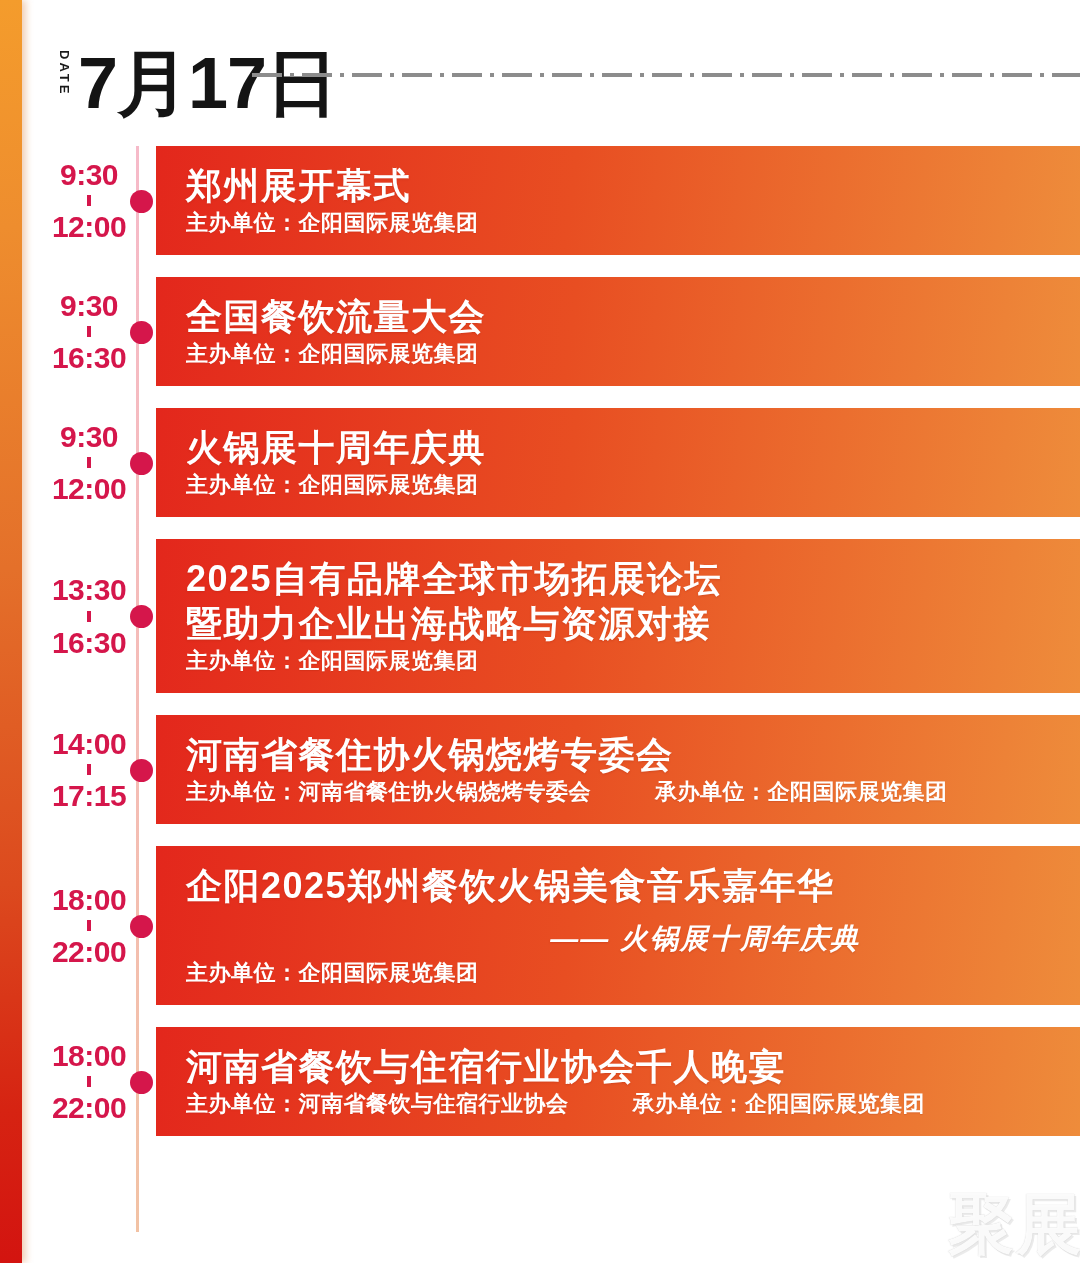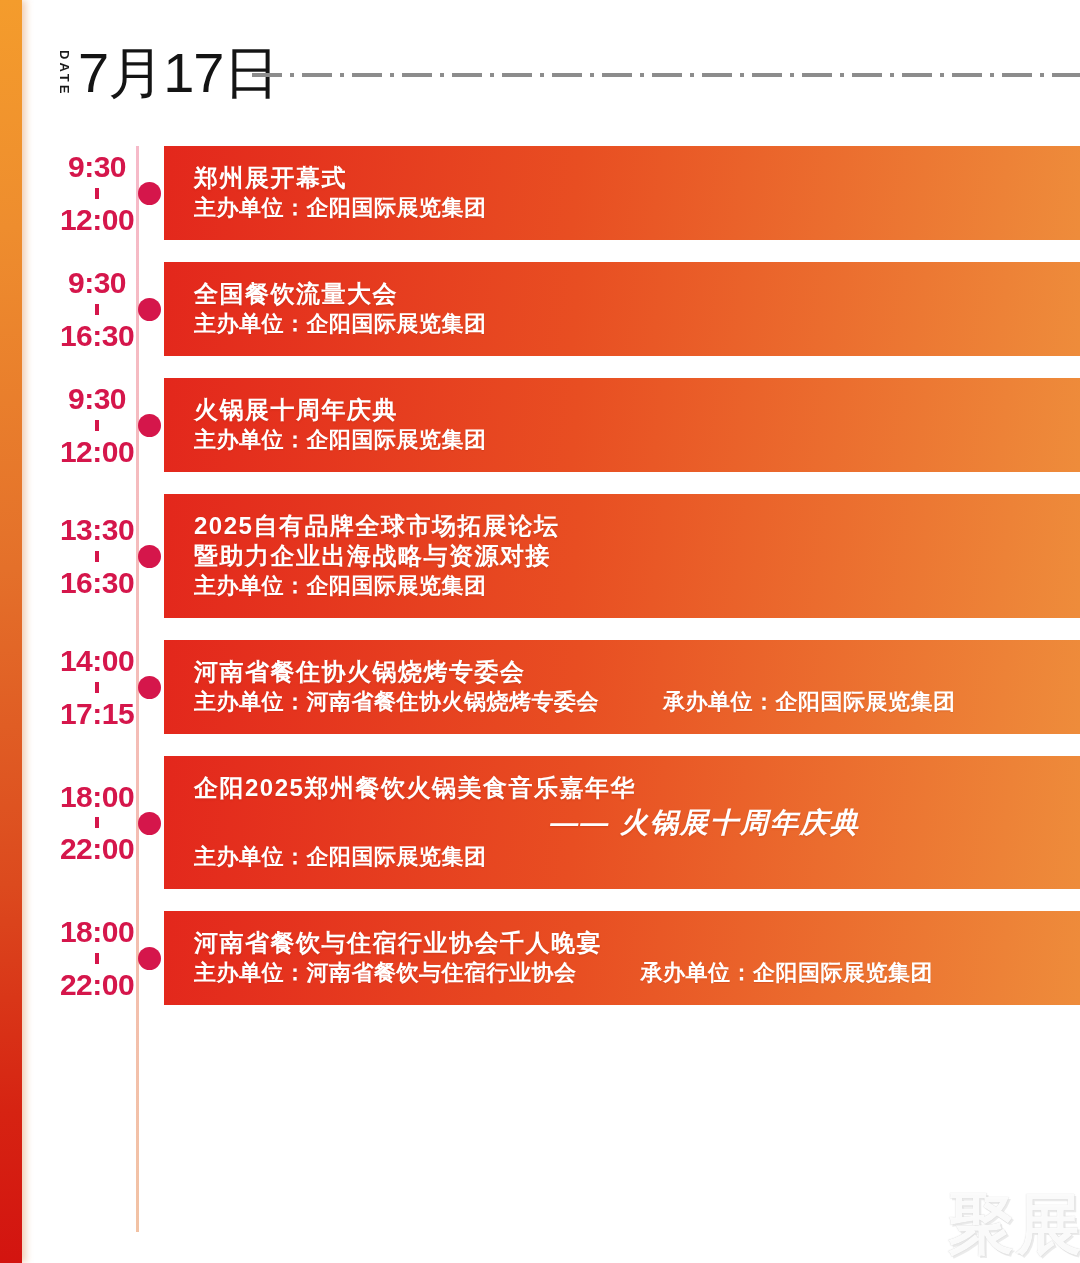--- a/index.html
+++ b/index.html
@@ -15,55 +15,55 @@
     box-shadow:4px 0 7px rgba(215,120,50,.35);
   }
   
   .date-label{
     position:absolute;left:72px;top:50px;width:52px;
     transform:rotate(90deg);transform-origin:0 0;
     font-size:13px;font-weight:700;letter-spacing:3px;color:#1a1a1a;
   }
   .date-title{
     position:absolute;left:78px;top:36px;
-    font-size:56px;font-weight:400;color:#141414;letter-spacing:-1px;
+    font-size:72px;font-weight:700;color:#141414;letter-spacing:-1px;
   }
   .dash-line{
     position:absolute;left:252px;right:0;top:73px;height:4px;
     background:repeating-linear-gradient(90deg,
       #8c8c8c 0px,#8c8c8c 30px,transparent 30px,transparent 38px,
       #8c8c8c 38px,#8c8c8c 42px,transparent 42px,transparent 50px);
   }
   
   .tl-line{
     position:absolute;left:136px;top:146px;width:3px;height:1086px;
     background:linear-gradient(180deg,#f6bac9 0%,#f4bdb4 60%,#f2c2a4 100%);
   }
-  .events{position:absolute;left:12px;top:146px;right:0;}
+  .events{position:absolute;left:4px;top:146px;right:0;}
   .event{display:flex;align-items:center;position:relative;margin-bottom:22px;}
   .time{
     width:152px;box-sizing:border-box;padding-left:18px;flex:none;
     display:flex;flex-direction:column;align-items:center;
     color:#d5164b;font-weight:800;font-size:30px;line-height:1.05;
     letter-spacing:-0.5px;
   }
   .time .sep{width:4px;height:11px;background:#d5164b;margin:5px 0;}
   .dot{
     position:absolute;left:126px;top:calc(50% - 11px);
     width:23px;height:23px;border-radius:50%;background:#d5164b;z-index:2;
   }
   .card{
     flex:1;box-sizing:border-box;padding:17px 30px;color:#ffffff;
     background:linear-gradient(97deg,#e3271c 0%,#e84e22 45%,#ee8c3b 100%);
   }
-  .title{font-size:24px;font-weight:900;line-height:1.25;letter-spacing:1.5px;
+  .title{font-size:36px;font-weight:900;line-height:1.25;letter-spacing:1.5px;
     text-shadow:0 1px 2px rgba(150,30,10,.25);}
   .tagline{
     font-size:28px;font-weight:900;font-style:italic;text-align:right;
-    padding-right:190px;margin-top:1px;letter-spacing:2px;
+    padding-right:190px;margin-top:12px;letter-spacing:2px;
     text-shadow:0 1px 2px rgba(150,30,10,.25);
   }
   .org{
     display:flex;gap:64px;margin-top:0;
     font-size:22px;font-weight:700;letter-spacing:0.5px;
     text-shadow:0 1px 1px rgba(150,30,10,.2);
   }
   
   .watermark{
     position:absolute;left:948px;top:1180px;z-index:5;

